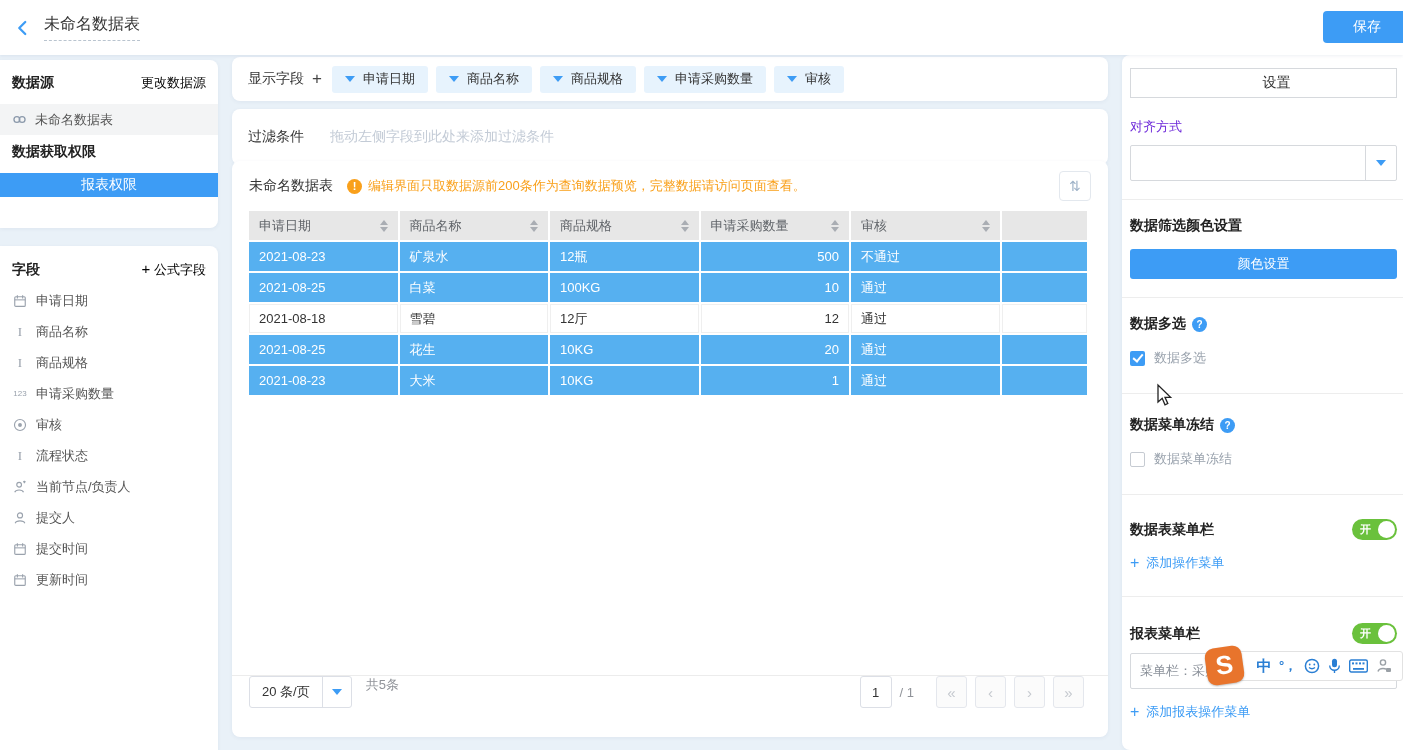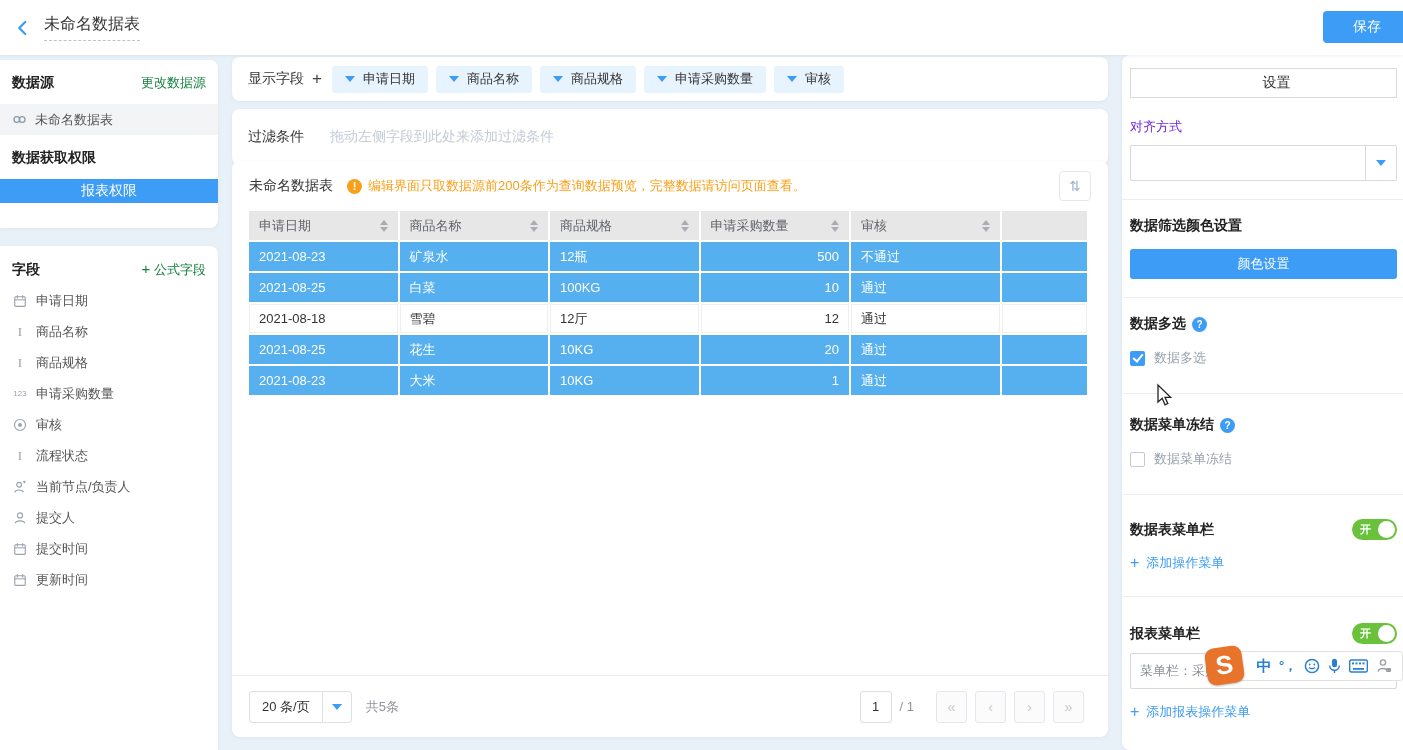--- a/index.html
+++ b/index.html
@@ -12,21 +12,21 @@
   .pgtitle{margin-left:8px;font-size:16px;color:#333;padding-bottom:5px;border-bottom:1px dashed #b9c4cf;}
   .savebtn{position:absolute;right:-8px;top:11px;width:88px;height:32px;background:#3d9cf5;color:#fff;
     border:none;border-radius:4px;font-size:14px;display:flex;align-items:center;justify-content:center;}
   
   .card{position:absolute;background:#fff;border-radius:8px;box-shadow:0 1px 4px rgba(31,58,97,.06);}
   
   #lcard1{left:0;top:60px;width:218px;height:168px;border-top-left-radius:0;border-bottom-left-radius:0;}
   #lcard2{left:0;top:246px;width:218px;height:520px;border-top-left-radius:0;border-bottom-left-radius:0;}
   .lrow{display:flex;align-items:center;justify-content:space-between;padding:0 12px;}
   .sec-title{font-weight:bold;font-size:14px;color:#222;}
-  .bluelink{color:#15803d;font-size:13px;cursor:pointer;}
+  .bluelink{color:#000000;font-size:13px;cursor:pointer;}
   .ds-item{margin-top:12px;height:31px;background:#f3f4f5;display:flex;align-items:center;gap:8px;
     padding:0 12px;color:#555;font-size:13px;}
   .perm-btn{margin-top:12px;height:24px;width:100%;background:#3d9cf5;color:#fff;border:none;font-size:14px;
     display:flex;align-items:center;justify-content:center;}
   .field-list{margin-top:6px;}
   .field-item{display:flex;align-items:center;gap:8px;height:31px;padding:0 12px;color:#555;font-size:13px;cursor:pointer;}
   .ficon{width:16px;height:16px;display:flex;align-items:center;justify-content:center;color:#9aa2ad;flex:0 0 16px;}
   .ficon.num{font-size:8px;letter-spacing:0;color:#9aa2ad;}
   .ficon.txt{font-family:"Liberation Serif","DejaVu Serif",serif;font-size:13px;color:#9aa2ad;}
   
@@ -49,21 +49,21 @@
   table.grid td,table.grid th{height:29px;padding:0 10px;font-size:13px;font-weight:normal;overflow:hidden;white-space:nowrap;}
   th.hcell{background:#e7e7e7;color:#5f6368;text-align:left;cursor:pointer;}
   .hinner{display:flex;align-items:center;justify-content:space-between;}
   .sorter{display:inline-flex;flex-direction:column;gap:2px;}
   .s-up{width:0;height:0;border-left:4px solid transparent;border-right:4px solid transparent;border-bottom:5px solid #a9adb3;}
   .s-dn{width:0;height:0;border-left:4px solid transparent;border-right:4px solid transparent;border-top:5px solid #a9adb3;}
   tr.sel td{background:#56b0f0;color:#fff;}
   tr.plain td{background:#fff;color:#333;box-shadow:inset 0 0 0 1px #efefef;}
   td.num{text-align:right;}
   .pagebar{position:absolute;left:0;right:0;bottom:0;height:62px;border-top:1px solid #ececec;
-    display:flex;align-items:center;padding:0 24px 0 17px;box-sizing:border-box;}
+    display:flex;align-items:flex-start;padding:0 24px 0 17px;box-sizing:border-box;}
   .psize{display:flex;height:30px;border:1px solid #dcdfe6;border-radius:3px;overflow:hidden;cursor:pointer;}
   .psize .val{display:flex;align-items:center;padding:0 12px;font-size:13px;color:#333;}
   .psize .arrowseg{width:28px;border-left:1px solid #dcdfe6;display:flex;align-items:center;justify-content:center;}
   .total{color:#909399;font-size:13px;margin-left:14px;}
   .pag-right{margin-left:auto;display:flex;align-items:center;gap:8px;}
   .pagebox{width:30px;height:30px;border:1px solid #dcdfe6;border-radius:3px;display:flex;align-items:center;
     justify-content:center;font-size:13px;color:#333;}
   .pagtotal{color:#909399;font-size:13px;}
   .navbtn{width:29px;height:30px;border:1px solid #e4e7ed;border-radius:3px;background:#fbfbfb;color:#c5c9cf;
     display:flex;align-items:center;justify-content:center;font-size:15px;cursor:pointer;}
@@ -124,21 +124,21 @@
       <span class="sec-title">数据源</span>
       <span class="bluelink">更改数据源</span>
     </div>
     <div class="ds-item">
       <svg width="15" height="15" viewBox="0 0 16 16">
         <circle cx="5.2" cy="8" r="3.1" fill="none" stroke="#8b99ab" stroke-width="1.4"></circle>
         <circle cx="10.8" cy="8" r="3.1" fill="none" stroke="#8b99ab" stroke-width="1.4"></circle>
       </svg>
       <span>未命名数据表</span>
     </div>
-    <div class="lrow" style="margin-top:14px;">
+    <div class="lrow" style="margin-top:8px;">
       <span class="sec-title">数据获取权限</span>
     </div>
     <button class="perm-btn">报表权限</button>
   </div>
 
   <div class="card" id="lcard2">
     <div class="lrow" style="margin-top:14px;">
       <span class="sec-title">字段</span>
       <span class="bluelink">
         <span style="font-size:15px;">+</span>

